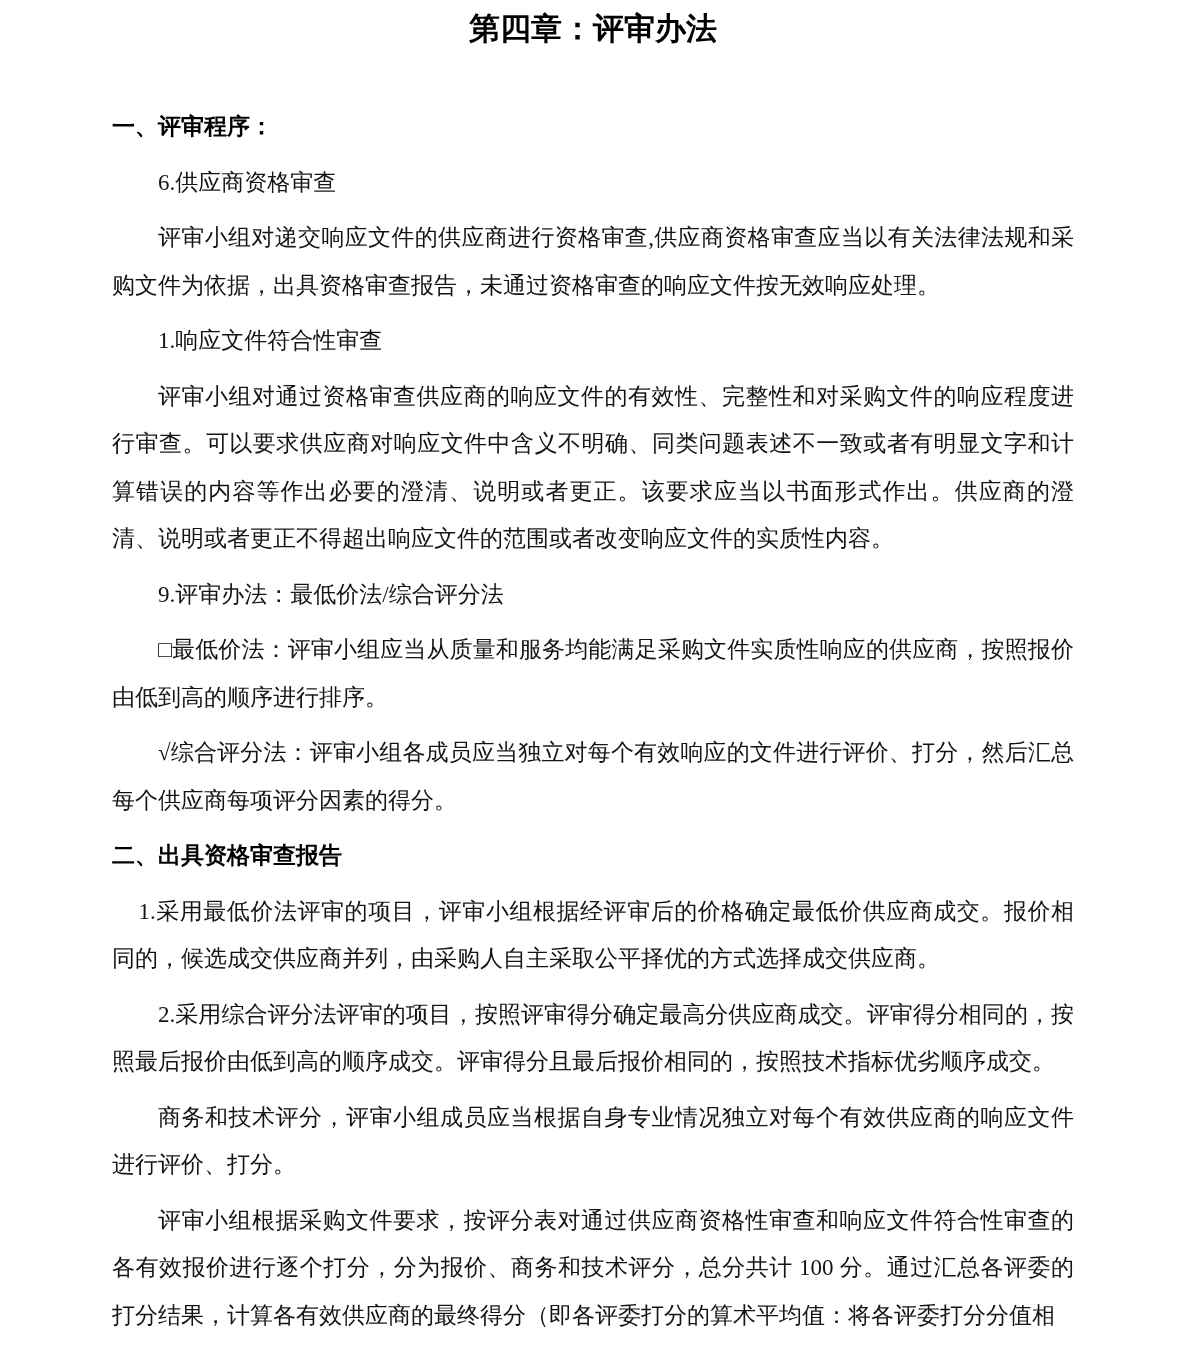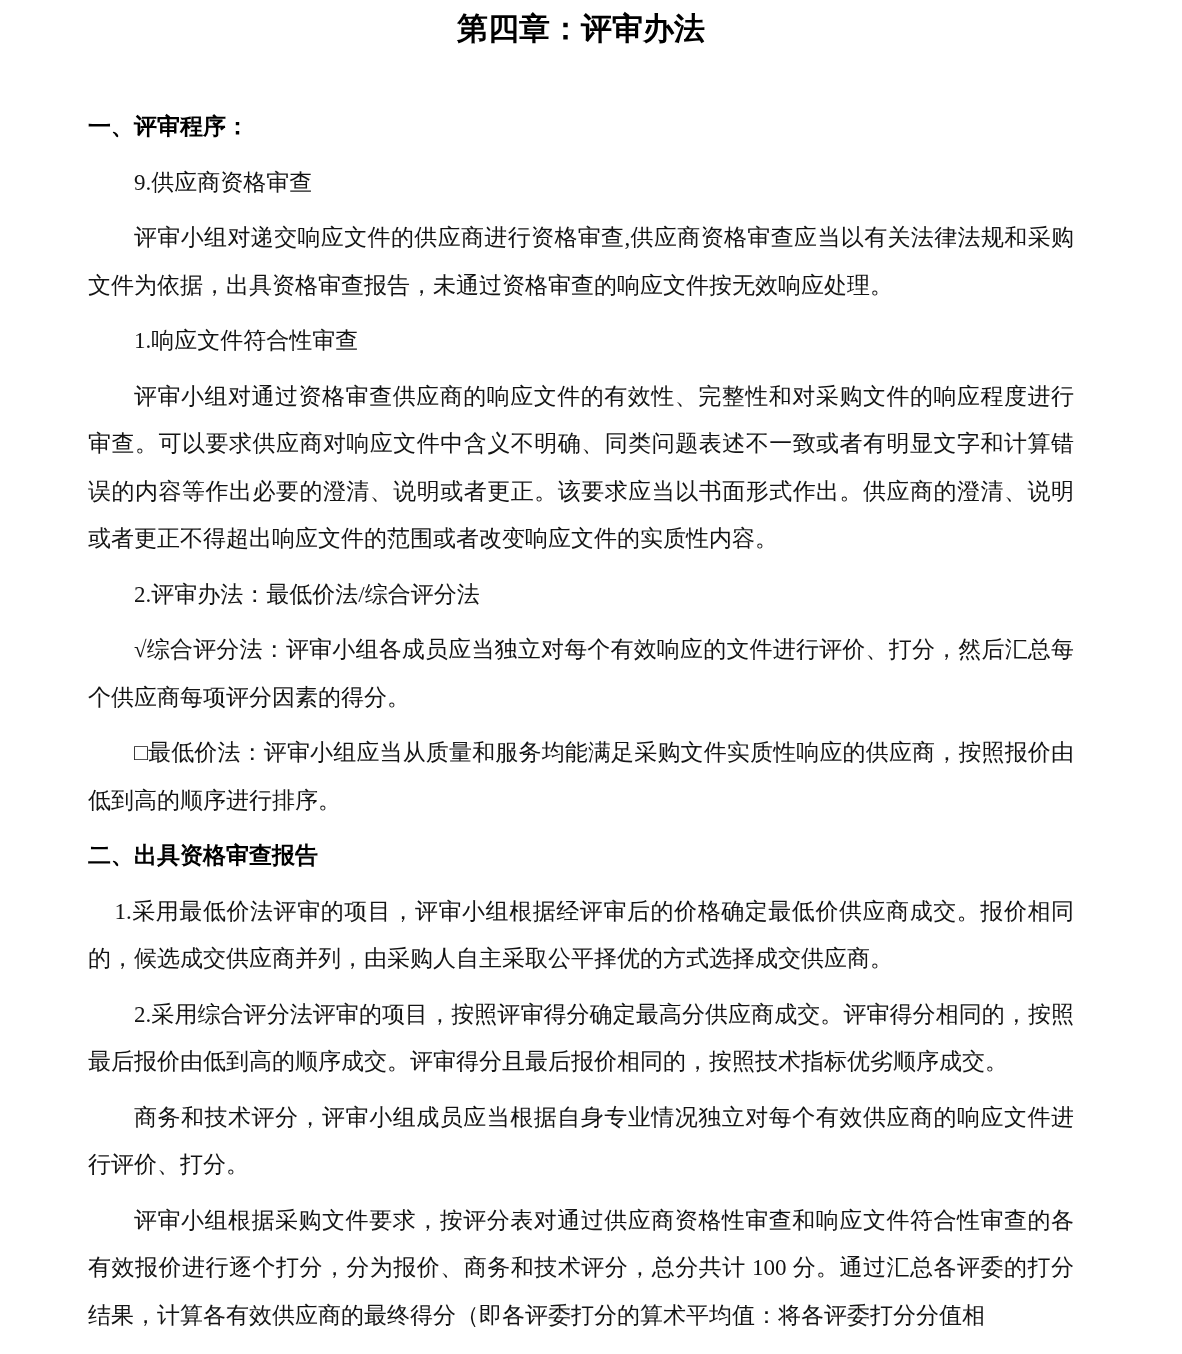--- a/index.html
+++ b/index.html
@@ -6,21 +6,21 @@
     margin: 0;
     padding: 0;
     background: #ffffff;
   }
   .page {
     position: relative;
     box-sizing: border-box;
     width: 1182px;
     height: 1354px;
     background: #ffffff;
-    padding: 8px 100px 0 80px;
+    padding: 8px 100px 0 104px;
     overflow: hidden;
     color: #141414;
     font-family: "Liberation Serif", "DejaVu Serif", serif;
   }
   .doc-title {
     margin: 0;
     text-align: center;
     font-size: 31px;
     line-height: 42px;
     font-weight: bold;
@@ -55,34 +55,34 @@
 <body>
 
 <div class="page">
 
   <h1 class="doc-title">第四章：评审办法</h1>
 
   <div class="content">
 
     <p class="heading">一、评审程序：</p>
 
-    <p class="indent">9.供应商资格审查</p>
+    <p class="indent">6.供应商资格审查</p>
 
     <p class="indent">评审小组对递交响应文件的供应商进行资格审查,供应商资格审查应当以有关法律法规和采购文件为依据，出具资格审查报告，未通过资格审查的响应文件按无效响应处理。</p>
 
     <p class="indent">1.响应文件符合性审查</p>
 
     <p class="indent">评审小组对通过资格审查供应商的响应文件的有效性、完整性和对采购文件的响应程度进行审查。可以要求供应商对响应文件中含义不明确、同类问题表述不一致或者有明显文字和计算错误的内容等作出必要的澄清、说明或者更正。该要求应当以书面形式作出。供应商的澄清、说明或者更正不得超出响应文件的范围或者改变响应文件的实质性内容。</p>
 
 
-    <p class="indent">2.评审办法：最低价法/综合评分法</p>
+    <p class="indent">9.评审办法：最低价法/综合评分法</p>
+
+    <p class="indent">□最低价法：评审小组应当从质量和服务均能满足采购文件实质性响应的供应商，按照报价由低到高的顺序进行排序。</p>
 
     <p class="indent">√综合评分法：评审小组各成员应当独立对每个有效响应的文件进行评价、打分，然后汇总每个供应商每项评分因素的得分。</p>
-
-    <p class="indent">□最低价法：评审小组应当从质量和服务均能满足采购文件实质性响应的供应商，按照报价由低到高的顺序进行排序。</p>
 
     <p class="heading">二、出具资格审查报告</p>
 
     <p class="indent-sm">1.采用最低价法评审的项目，评审小组根据经评审后的价格确定最低价供应商成交。报价相同的，候选成交供应商并列，由采购人自主采取公平择优的方式选择成交供应商。</p>
 
     <p class="indent">2.采用综合评分法评审的项目，按照评审得分确定最高分供应商成交。评审得分相同的，按照最后报价由低到高的顺序成交。评审得分且最后报价相同的，按照技术指标优劣顺序成交。</p>
 
 
     <p class="indent">商务和技术评分，评审小组成员应当根据自身专业情况独立对每个有效供应商的响应文件进行评价、打分。</p>
 

